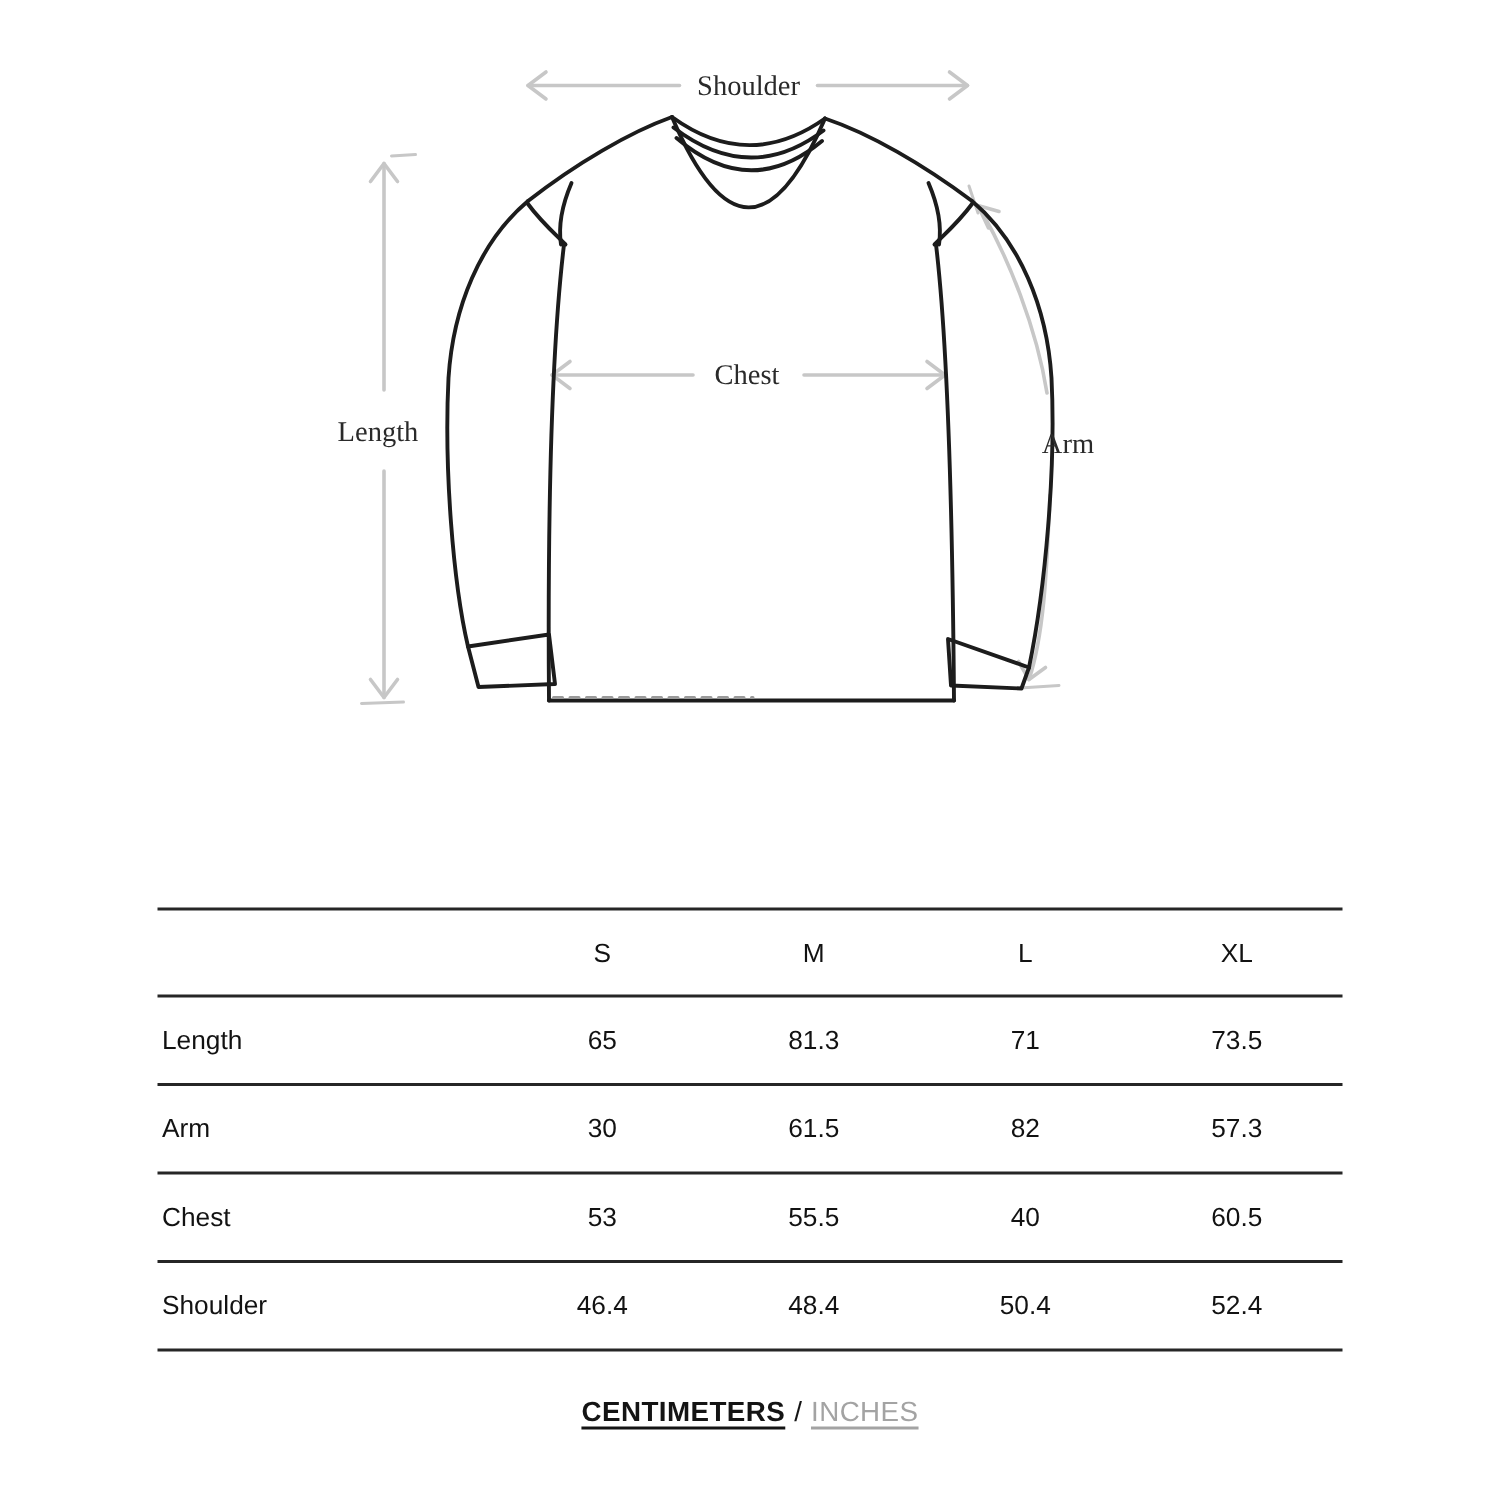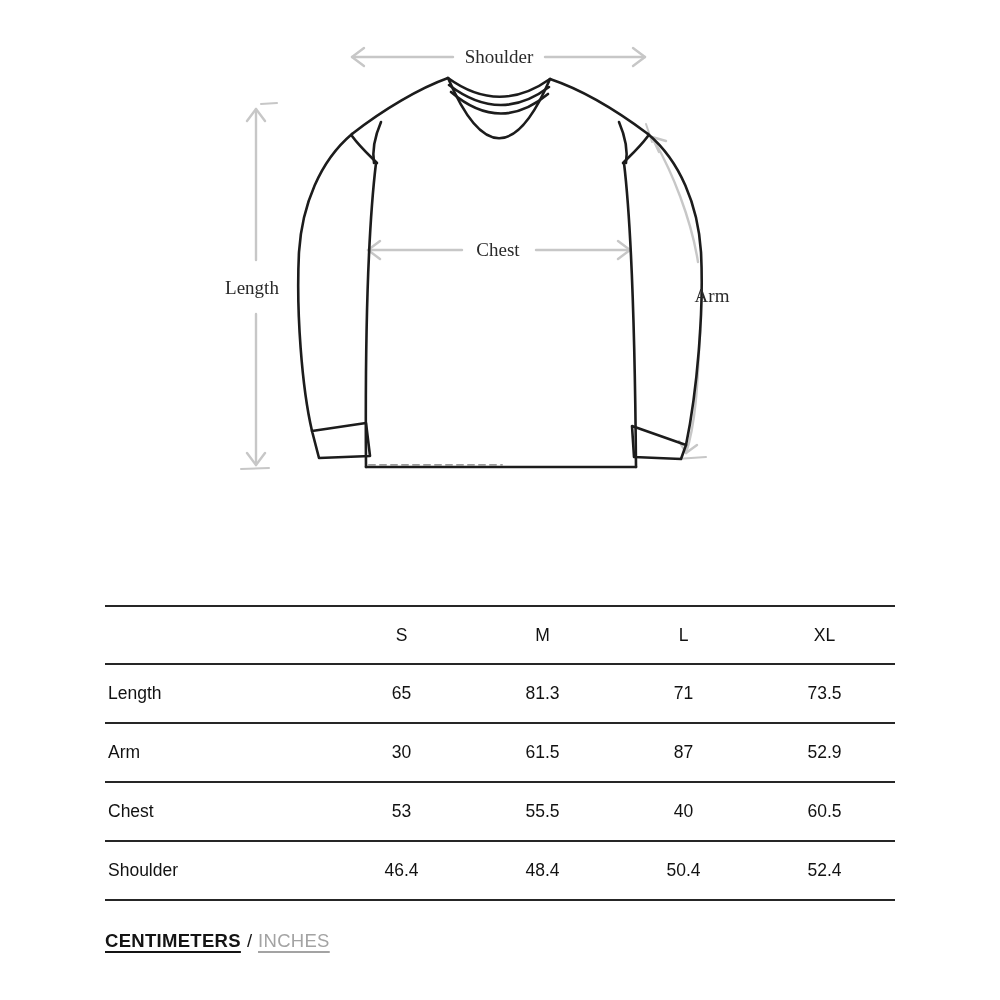--- a/index.html
+++ b/index.html
@@ -50,21 +50,21 @@
   }
   .td {
     width: 141px;
     text-align: center;
   }
   .units {
     position: absolute;
     top: 929px;
     left: 105px;
     width: 790px;
-    text-align: left;
+    text-align: center;
     font-size: 18.5px;
     line-height: 24px;
     white-space: nowrap;
   }
   .units a { cursor: pointer; }
   .u-active {
     color: #141414;
     font-weight: bold;
     letter-spacing: 0.3px;
     text-decoration: underline;
@@ -176,22 +176,22 @@
       <div class="td">65</div>
       <div class="td">81.3</div>
       <div class="td">71</div>
       <div class="td">73.5</div>
     </div>
 
     <div class="tr">
       <div class="tl">Arm</div>
       <div class="td">30</div>
       <div class="td">61.5</div>
-      <div class="td">87</div>
-      <div class="td">52.9</div>
+      <div class="td">82</div>
+      <div class="td">57.3</div>
     </div>
 
     <div class="tr">
       <div class="tl">Chest</div>
       <div class="td">53</div>
       <div class="td">55.5</div>
       <div class="td">40</div>
       <div class="td">60.5</div>
     </div>
 

